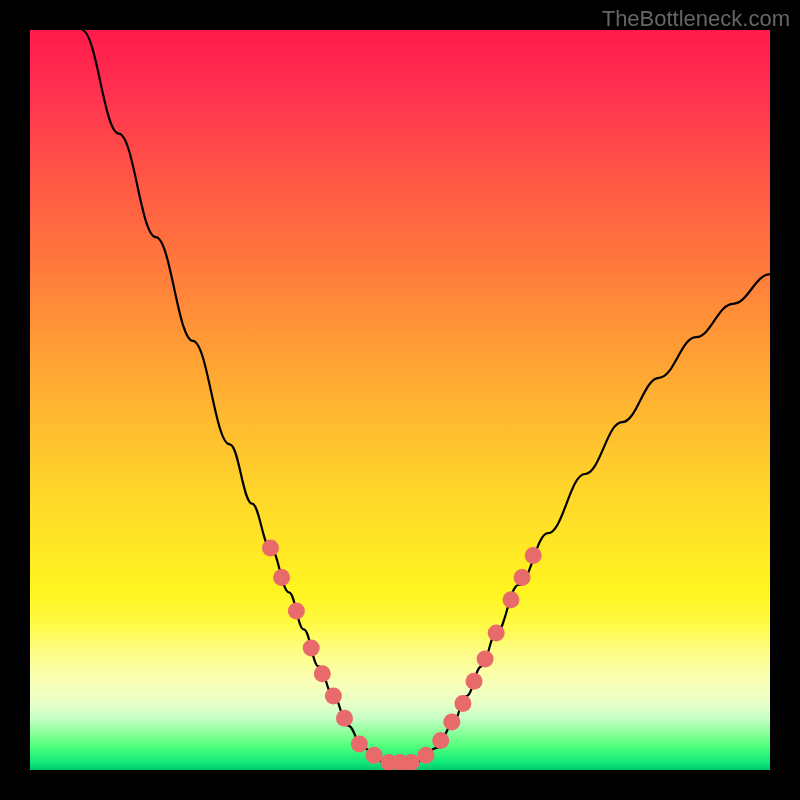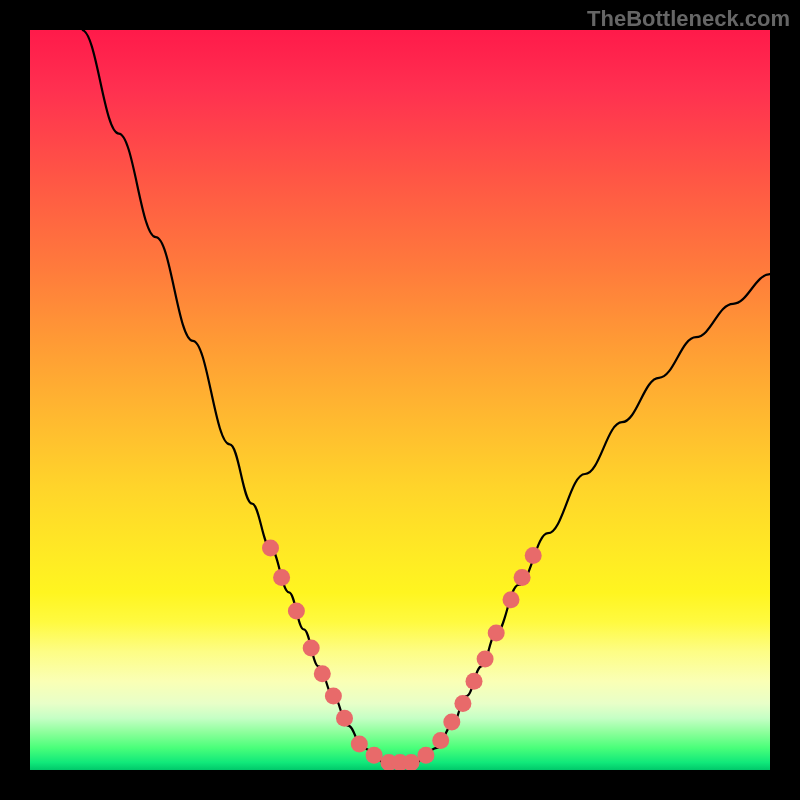--- a/index.html
+++ b/index.html
@@ -13,21 +13,21 @@
       background: #000;
       position: relative;
       font-family: Arial, sans-serif;
     }
     .watermark {
       position: absolute;
       top: 6px;
       right: 10px;
       color: #666;
       font-size: 22px;
-      font-weight: 700;
+      font-weight: 400;
       z-index: 10;
     }
     .chart-container {
       position: absolute;
       top: 30px;
       left: 30px;
       width: 740px;
       height: 740px;
       overflow: hidden;
     }

